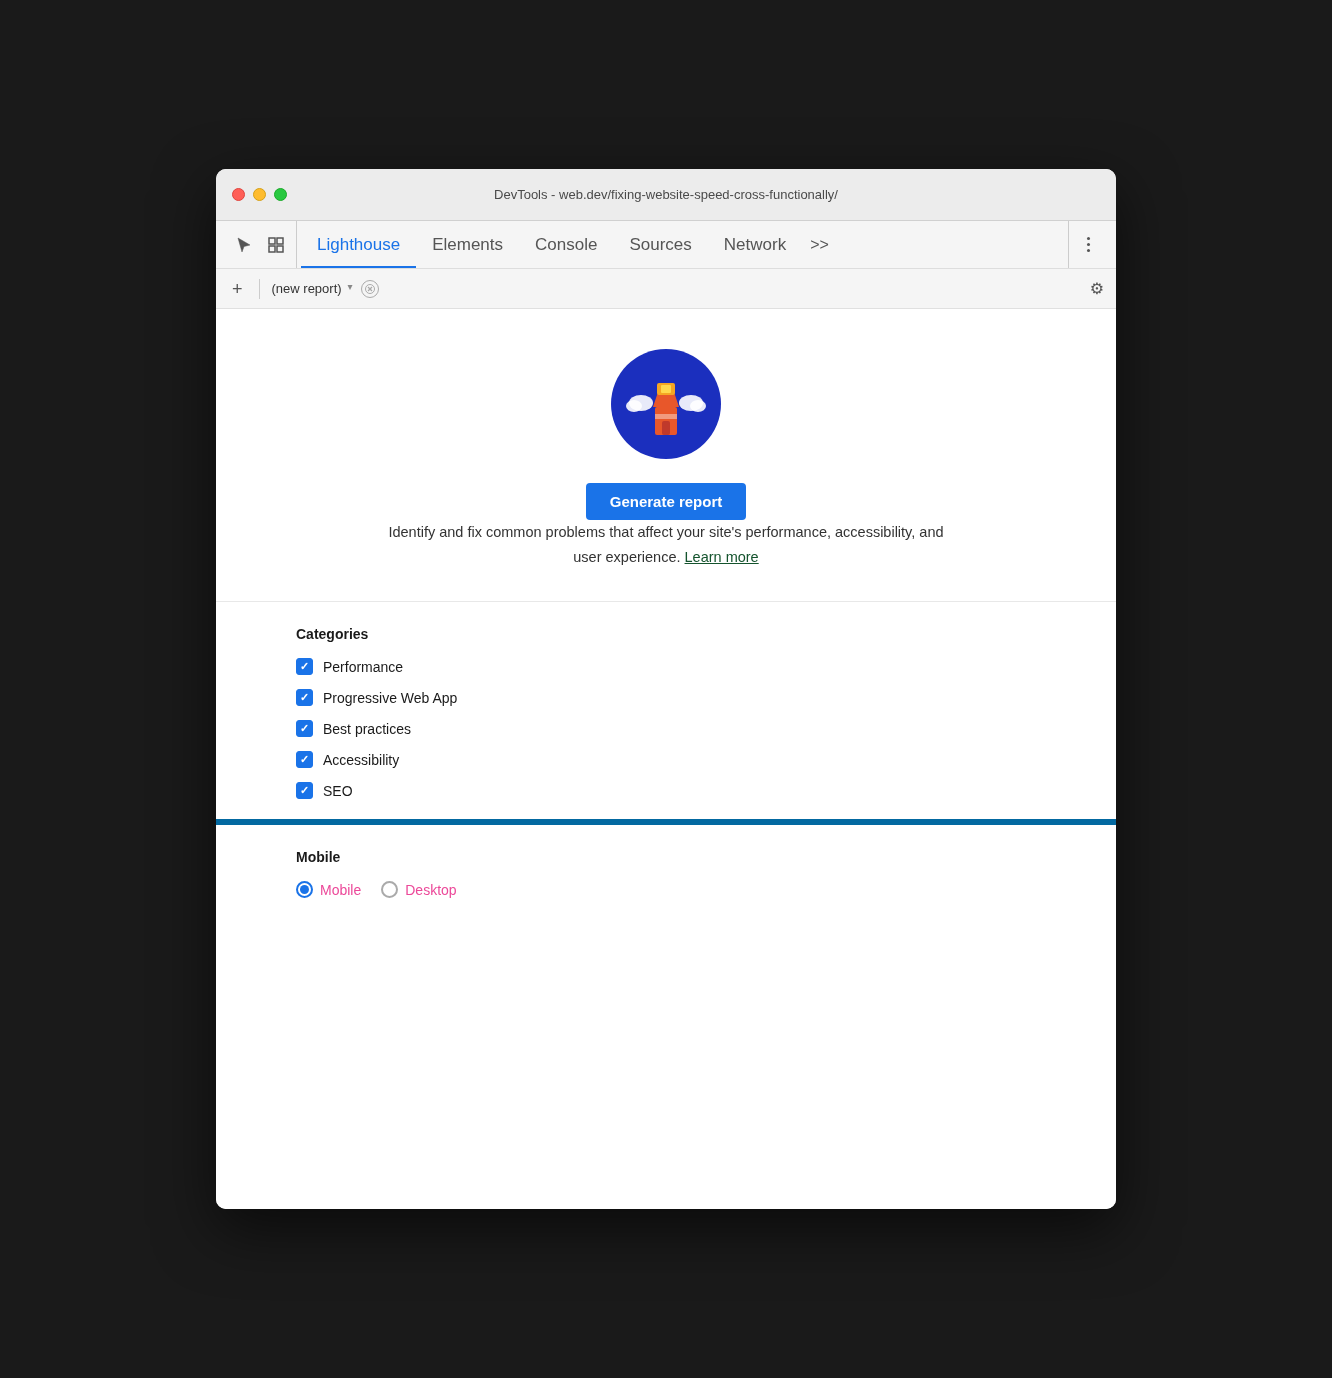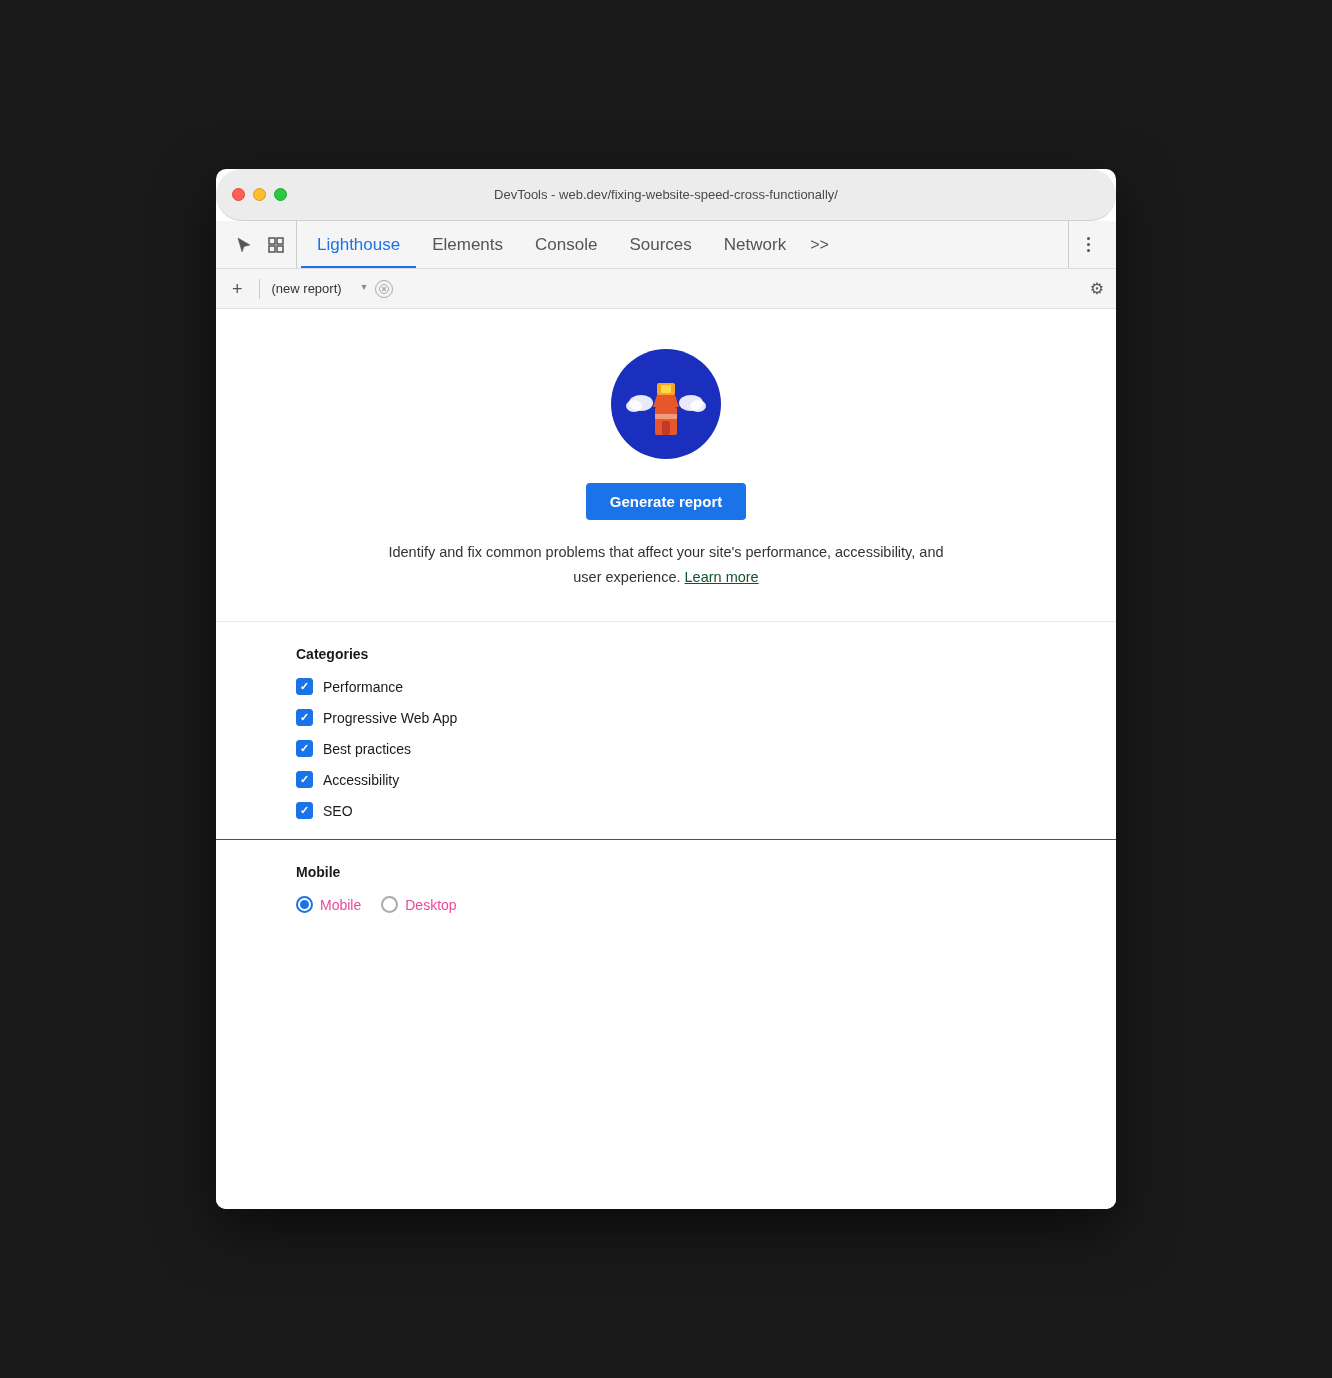--- a/index.html
+++ b/index.html
@@ -19,21 +19,20 @@
       background: #fff;
     }
     .titlebar {
       background: #ececec;
       height: 52px;
       display: flex;
       align-items: center;
       padding: 0 16px;
       border-bottom: 1px solid #d0d0d0;
       position: relative;
-      border-radius: 26px;
     }
     .traffic-lights {
       display: flex;
       gap: 8px;
       align-items: center;
     }
     .traffic-light {
       width: 13px;
       height: 13px;
       border-radius: 50%;
@@ -155,21 +154,21 @@
     }
     .subbar-sep {
       width: 1px;
       height: 20px;
       background: #ccc;
       margin: 0 4px;
     }
     .subbar-report {
       display: flex;
       align-items: flex-start;
-      gap: 20px;
+      gap: 6px;
       font-size: 13px;
       color: #333;
     }
     .subbar-dropdown {
       color: #888;
       font-size: 10px;
     }
     .subbar-cancel {
       width: 18px;
       height: 18px;
@@ -209,37 +208,36 @@
     }
     .generate-btn {
       background: #1a73e8;
       color: #fff;
       border: none;
       border-radius: 4px;
       padding: 10px 24px;
       font-size: 15px;
       font-weight: 600;
       cursor: pointer;
-      margin-bottom: 20px;
     }
     .hero-desc {
       font-size: 14.5px;
       color: #333;
       text-align: center;
       max-width: 580px;
       line-height: 1.7;
     }
     .hero-desc a {
       color: #14532d;
       text-decoration: underline;
       cursor: pointer;
     }
     .section {
       padding: 24px 80px 20px;
-      border-bottom: 1px solid #0369a1;
+      border-bottom: 6px solid #0369a1;
     }
     .section-title {
       font-size: 14px;
       font-weight: 700;
       color: #1a1a1a;
       margin-bottom: 16px;
     }
     .checkbox-item {
       display: flex;
       align-items: center;

